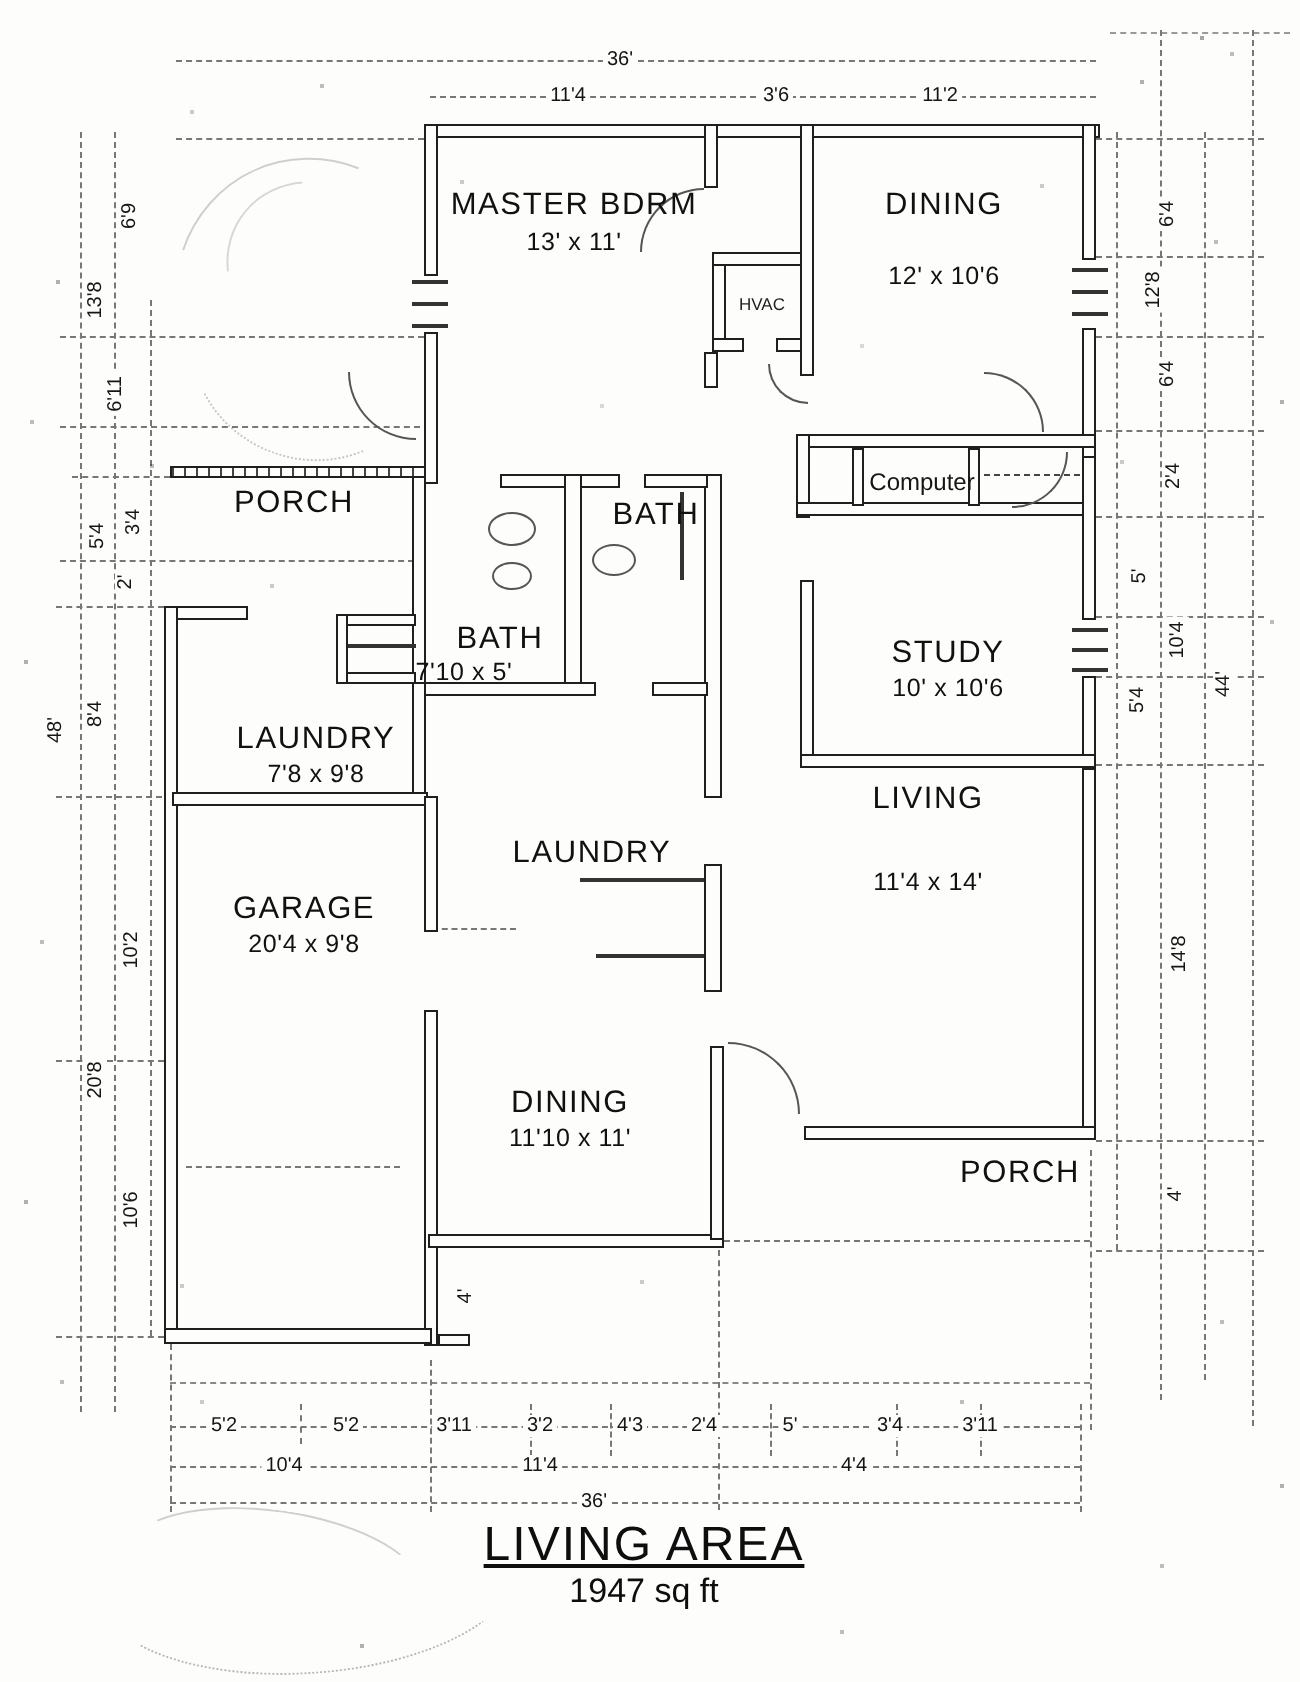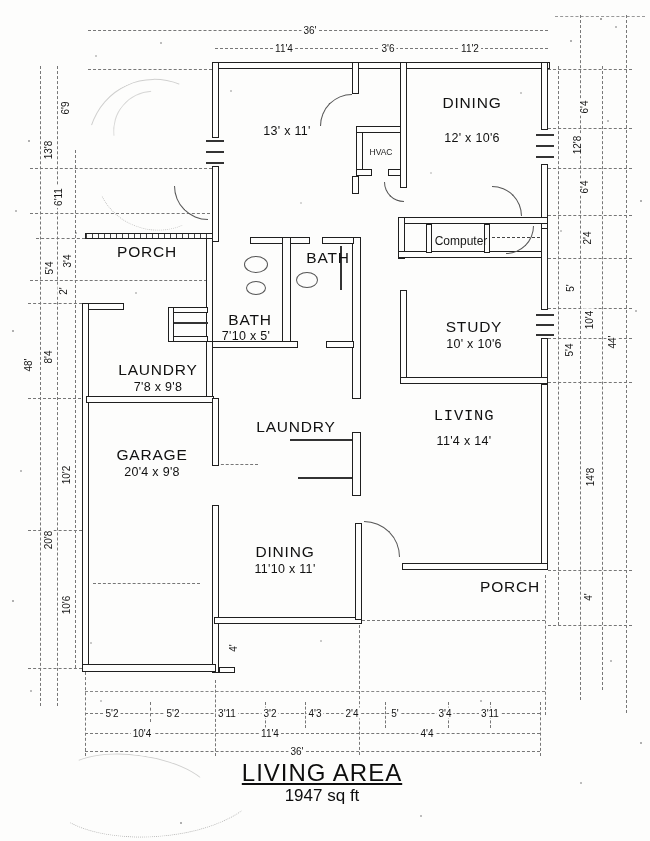--- a/index.html
+++ b/index.html
@@ -171,33 +171,34 @@
   <div class="ell" style="left:296px;top:272px;width:22px;height:16px;"></div>
   <div class="ln" style="left:340px;top:246px;width:2px;height:44px;"></div>
 
   <div class="arc" style="left:320px;top:94px;width:32px;height:32px;border-top:1.3px solid #555;border-left:1.3px solid #555;border-top-left-radius:100%;"></div>
   <div class="arc" style="left:492px;top:186px;width:30px;height:30px;border-top:1.3px solid #555;border-right:1.3px solid #555;border-top-right-radius:100%;"></div>
   <div class="arc" style="left:384px;top:182px;width:20px;height:20px;border-bottom:1.3px solid #555;border-left:1.3px solid #555;border-bottom-left-radius:100%;"></div>
   <div class="arc" style="left:506px;top:226px;width:28px;height:28px;border-bottom:1.3px solid #555;border-right:1.3px solid #555;border-bottom-right-radius:100%;"></div>
   <div class="arc" style="left:364px;top:521px;width:36px;height:36px;border-top:1.3px solid #555;border-right:1.3px solid #555;border-top-right-radius:100%;"></div>
   <div class="arc" style="left:174px;top:186px;width:34px;height:34px;border-bottom:1.3px solid #555;border-left:1.3px solid #555;border-bottom-left-radius:100%;"></div>
 
-  <div class="rsize" style="left:287px;top:121px;margin-top:10px;">13' x 11'</div>
+  <div class="room" style="left:287px;top:103px;">MASTER BDRM</div>
+  <div class="rsize" style="left:287px;top:121px;">13' x 11'</div>
   <div class="room" style="left:472px;top:103px;">DINING</div>
   <div class="rsize" style="left:472px;top:138px;">12' x 10'6</div>
   <div class="room" style="left:147px;top:252px;">PORCH</div>
   <div class="room" style="left:328px;top:258px;">BATH</div>
   <div class="room" style="left:250px;top:320px;">BATH</div>
-  <div class="rsize" style="left:246px;top:336px;">7'10 x 5'</div>
+  <div class="rsize" style="left:232px;top:336px;">7'10 x 5'</div>
   <div class="room" style="left:474px;top:327px;">STUDY</div>
   <div class="rsize" style="left:474px;top:344px;">10' x 10'6</div>
   <div class="room" style="left:158px;top:370px;">LAUNDRY</div>
   <div class="rsize" style="left:158px;top:387px;">7'8 x 9'8</div>
   <div class="room" style="left:296px;top:427px;">LAUNDRY</div>
-  <div class="room" style="left:464px;top:416px;font-family:Liberation Mono, monospace;">LIVING</div>
+  <div class="room" style="left:464px;top:400px;">LIVING</div>
   <div class="rsize" style="left:464px;top:441px;">11'4 x 14'</div>
   <div class="room" style="left:152px;top:455px;text-align:right;">GARAGE</div>
   <div class="rsize" style="left:152px;top:472px;">20'4 x 9'8</div>
   <div class="room" style="left:285px;top:552px;">DINING</div>
   <div class="rsize" style="left:285px;top:569px;">11'10 x 11'</div>
   <div class="room" style="left:510px;top:587px;">PORCH</div>
   <div class="tiny" style="left:381px;top:152px;">HVAC</div>
   <div class="med" style="left:461px;top:241px;">Computer</div>
 
   <div class="dim" style="left:310px;top:30px;">36'</div>

